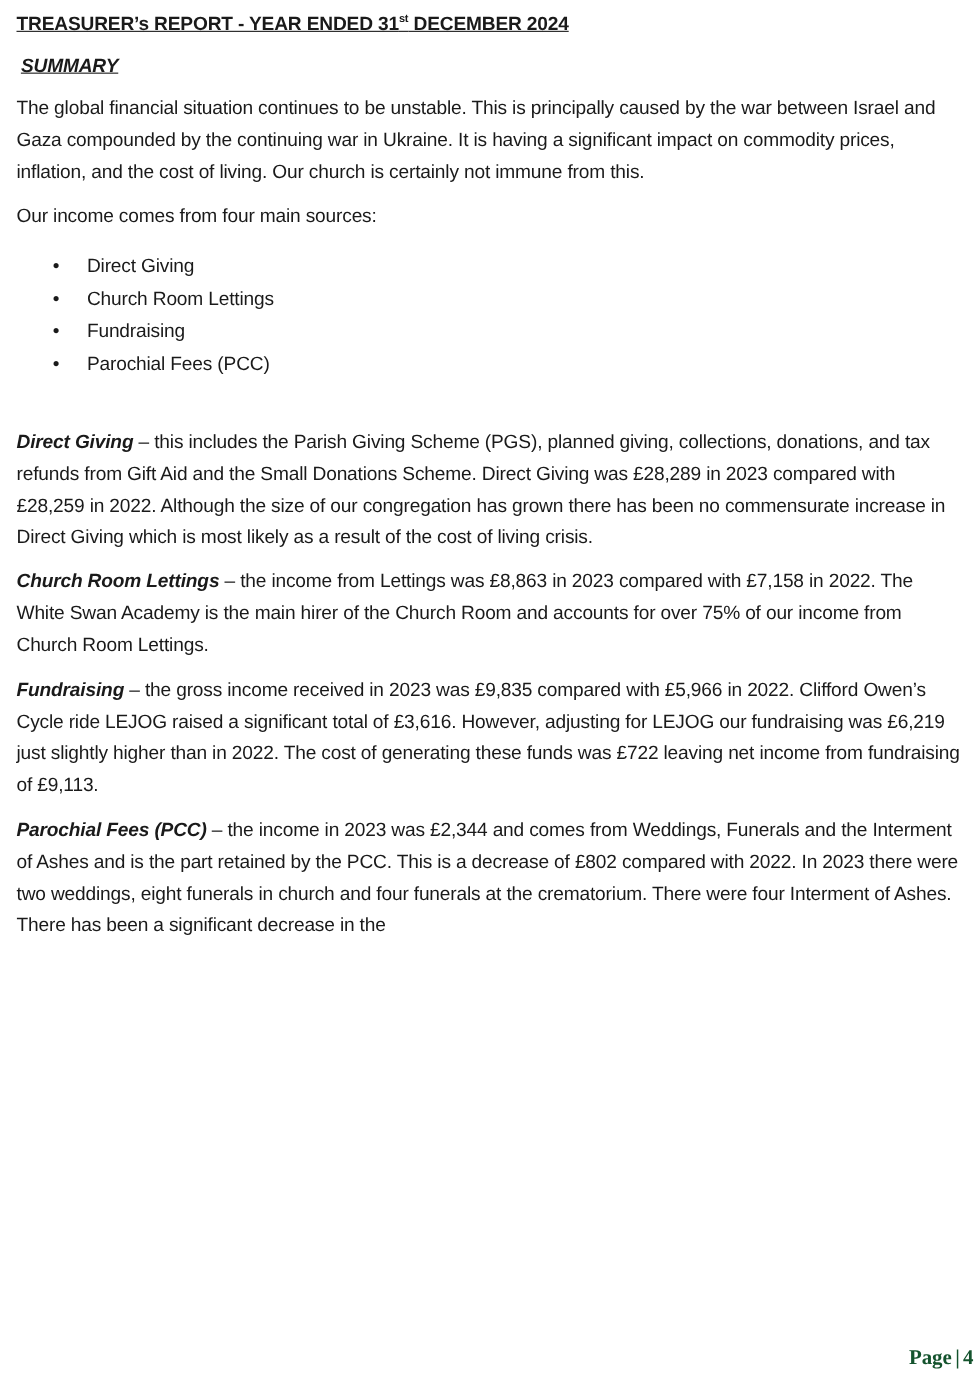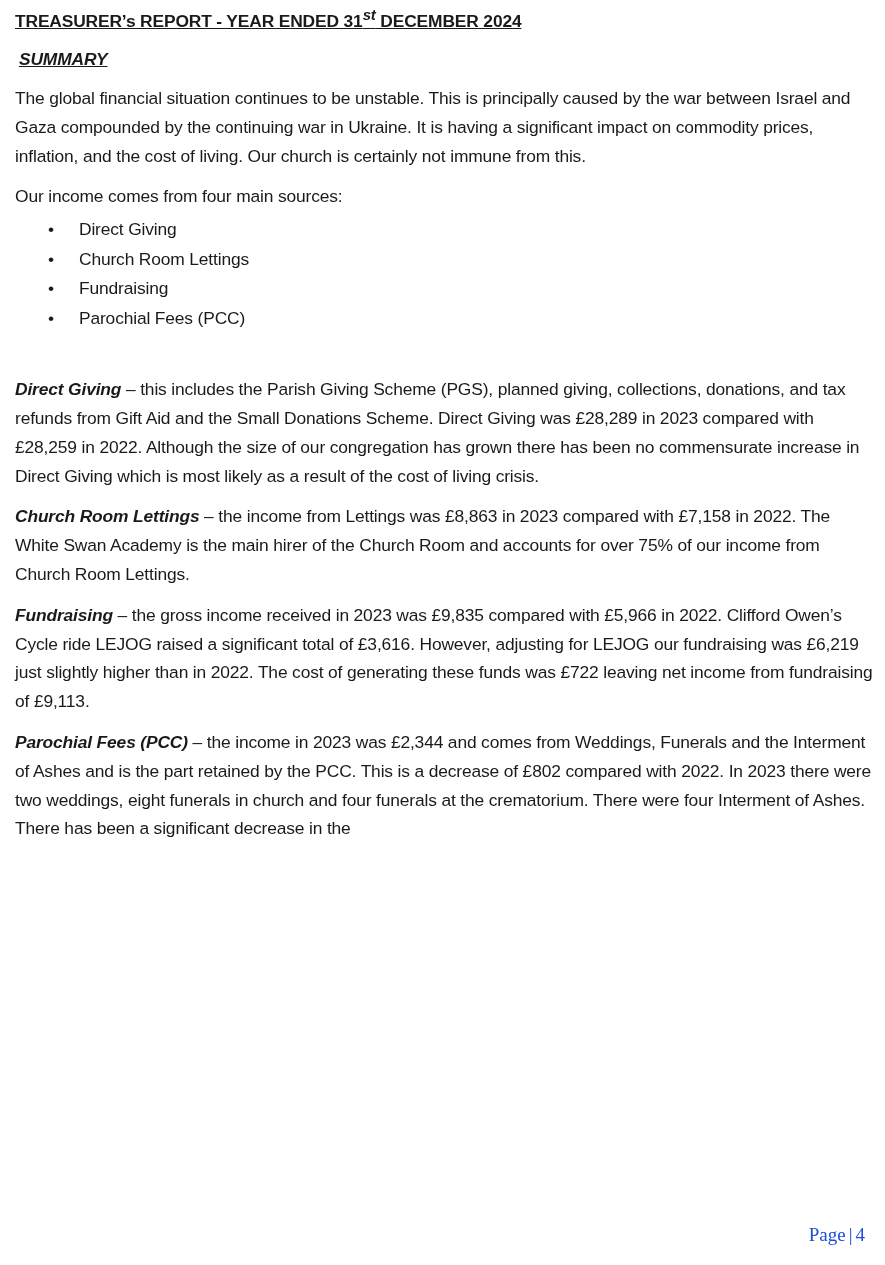--- a/index.html
+++ b/index.html
@@ -32,24 +32,23 @@
       line-height: 26px;
     }
     .section-heading {
       font-weight: bold;
       font-style: italic;
       text-decoration: underline;
       margin: 0 0 12px 4px;
       line-height: 26px;
     }
     sup {
-      font-size: 15px;
+      font-size: 10px;
       line-height: 0;
       vertical-align: 7px;
-      font-style: italic;
     }
     p.para {
       margin: 0 0 12px 0;
     }
     ul.bullets {
       list-style: none;
       margin: 4px 0 0 0;
       padding: 0;
     }
     ul.bullets li {
@@ -64,46 +63,47 @@
     }
     .gap {
       height: 42px;
     }
     .lead {
       font-weight: bold;
       font-style: italic;
     }
     .footer {
       position: absolute;
-      right: 20px;
+      right: 0;
       top: 1224px;
       font-family: "Liberation Serif", serif;
       font-size: 19px;
-      color: #1d4ed8;
+      color: #14532d;
+      font-weight: bold;
     }
     .footer .sep {
       padding: 0 3px;
     }
   </style>
 </head>
 <body>
 
 <div class="page">
 
   <div class="title"><span>TREASURER’s REPORT - YEAR ENDED 31</span><sup>st</sup><span> DECEMBER 2024</span></div>
 
   <div class="section-heading">SUMMARY</div>
 
 
 
   <p class="para">The global financial situation continues to be unstable. This is principally caused by the war between Israel and Gaza compounded by the continuing war in Ukraine. It is having a significant impact on commodity prices, inflation, and the cost of living. Our church is certainly not immune from this.</p>
 
 
 
-  <p class="para" style="margin-bottom:4px;">Our income comes from four main sources:</p>
+  <p class="para" style="margin-bottom:16px;">Our income comes from four main sources:</p>
 
   <ul class="bullets">
     <li><span class="bullet">•</span><span>Direct Giving</span></li>
     <li><span class="bullet">•</span><span>Church Room Lettings</span></li>
     <li><span class="bullet">•</span><span>Fundraising</span></li>
     <li><span class="bullet">•</span><span>Parochial Fees (PCC)</span></li>
   </ul>
 
   <div class="gap"></div>
 

